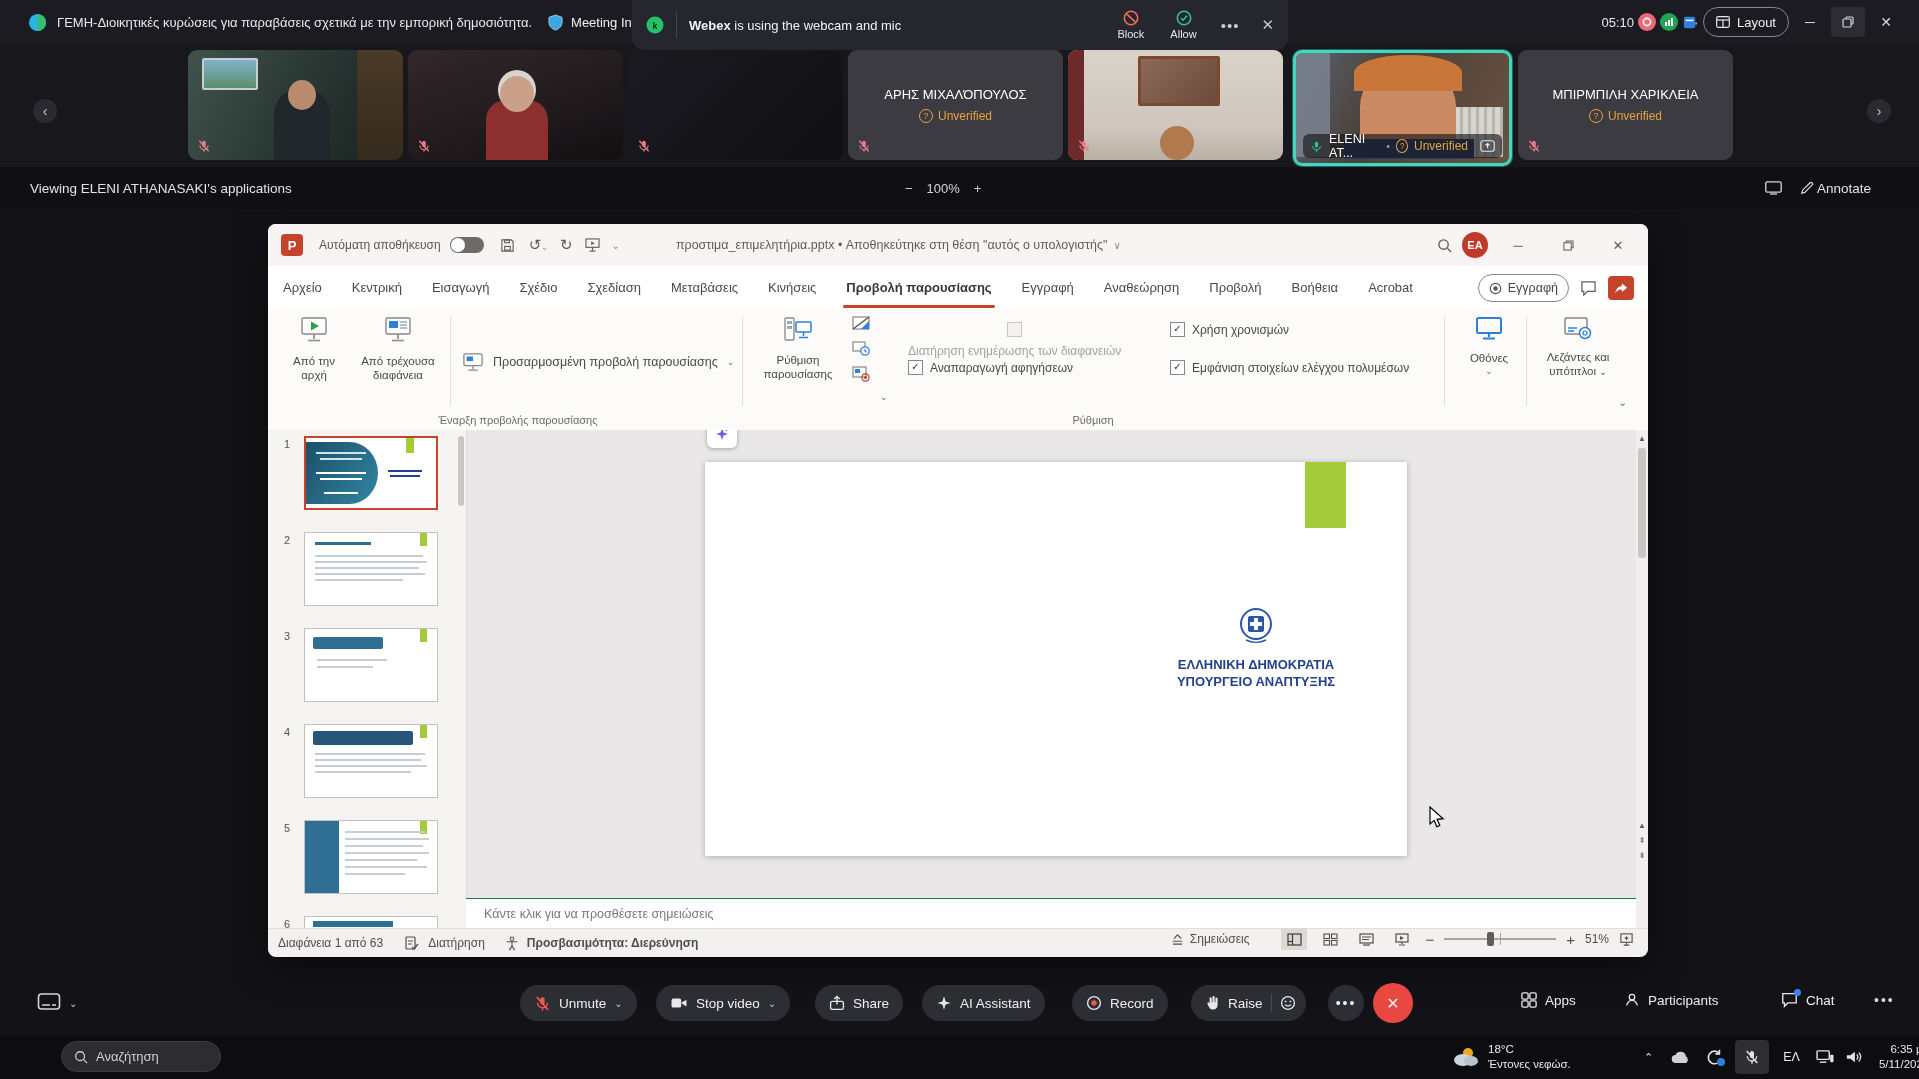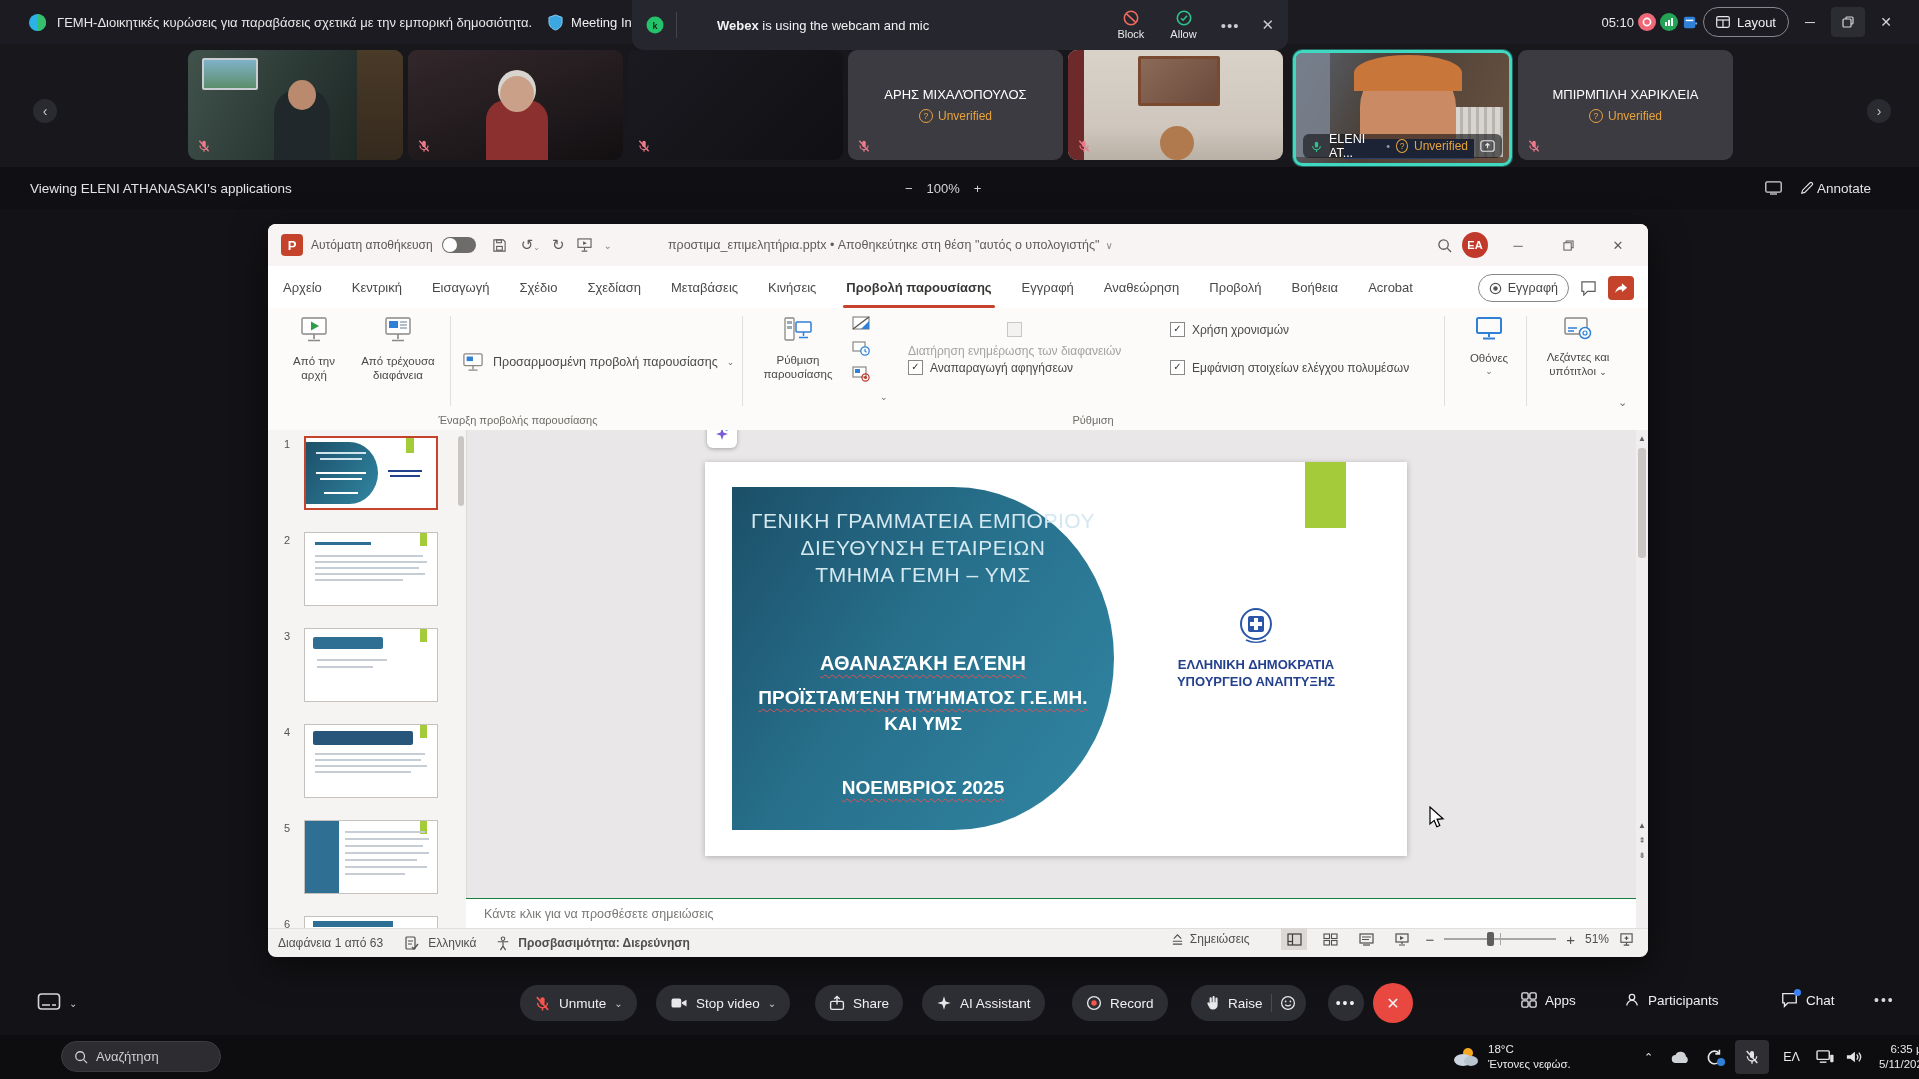--- a/index.html
+++ b/index.html
@@ -8,21 +8,21 @@
   .flex{display:flex;align-items:center;}
   .ic{display:inline-flex;align-items:center;justify-content:center;flex:0 0 auto;}
   svg{display:block;}
 
   
   #topbar{left:0;top:0;width:1919px;height:44px;background:#1b1b21;}
   .tb-title{font-size:13px;color:#e8e8ea;}
   .tb-mi{font-size:13px;color:#f0f0f2;}
   #notif{left:632px;top:0;width:656px;height:50px;background:#26262e;border-radius:0 0 12px 12px;
     display:flex;align-items:center;padding:0 14px;box-sizing:border-box;z-index:5;}
-  .notif-txt{font-size:13px;color:#f2f2f4;margin-left:28px;}
+  .notif-txt{font-size:13px;color:#f2f2f4;}
   .nbtn{display:flex;flex-direction:column;align-items:center;gap:2px;font-size:11px;color:#e8e8ea;cursor:pointer;}
   #timer{font-size:13px;color:#e8e8ea;}
   .layout-pill{border:1px solid #87878f;border-radius:15px;height:28px;padding:0 12px;display:flex;align-items:center;gap:7px;
     font-size:13px;color:#f0f0f2;}
   .winbtn{width:34px;height:30px;display:flex;align-items:center;justify-content:center;color:#d6d6da;font-size:14px;}
 
   
   #strip{left:0;top:44px;width:1919px;height:123px;background:#17171c;}
   .vtile{position:absolute;top:6px;height:110px;border-radius:9px;overflow:hidden;background:#3b3b41;}
   .vname{font-size:13px;color:#fff;text-align:center;}
@@ -355,21 +355,21 @@
       </span>
       <span class="vb-txt">Annotate</span>
     </span>
   </div>
 </div>
 
 <div id="ppt" class="abs">
 
   <div id="ppt-titlebar" class="abs flex">
     <span class="ic" style="margin-left:13px;width:22px;height:22px;background:#c4432a;border-radius:4px;color:#fff;font-size:13px;font-weight:bold">P</span>
-    <span class="qat" style="margin-left:8px">Αυτόματη αποθήκευση</span>
+    <span class="qat" style="margin-left:16px">Αυτόματη αποθήκευση</span>
     <span class="toggle" style="margin-left:9px">
         <span class="knob"></span>
       </span>
     <span class="ic" style="margin-left:16px;color:#5f5d5b">
       <svg width="15" height="15" viewBox="0 0 16 16">
           <path d="M2 2h10l2 2v10H2z" fill="none" stroke="currentColor" stroke-width="1.2"></path>
           <rect x="5" y="9" width="6" height="4" fill="none" stroke="currentColor" stroke-width="1.2"></rect>
           <rect x="5" y="2" width="5" height="3" fill="none" stroke="currentColor" stroke-width="1.2"></rect>
         </svg>
     </span>
@@ -635,31 +635,20 @@
     <div class="abs" style="left:439px;top:-10px;width:30px;height:28px;background:#fff;border-radius:6px;box-shadow:0 1px 4px rgba(0,0,0,.3);display:flex;align-items:center;justify-content:center">
       <span>
         <svg width="16" height="16" viewBox="0 0 24 24">
             <path d="M12 3l2.2 6.8L21 12l-6.8 2.2L12 21l-2.2-6.8L3 12l6.8-2.2z" fill="#7a5bd6"></path>
             <circle cx="19" cy="5" r="2" fill="#2f80d6"></circle>
           </svg>
       </span>
     </div>
 
     <div id="slide">
-      <div id="teal-panel">
-        <div style="padding-top:20px">
-          <div class="sl-title">ΓΕΝΙΚΗ ΓΡΑΜΜΑΤΕΙΑ ΕΜΠΟΡΙΟΥ</div>
-          <div class="sl-title">ΔΙΕΥΘΥΝΣΗ ΕΤΑΙΡΕΙΩΝ</div>
-          <div class="sl-title">ΤΜΗΜΑ ΓΕΜΗ – ΥΜΣ</div>
-        </div>
-        <div class="sl-name wavy" style="margin-top:64px">ΑΘΑΝΑΣΆΚΗ ΕΛΈΝΗ</div>
-        <div class="sl-role" style="margin-top:10px"><span class="wavy">ΠΡΟΪΣΤΑΜΈΝΗ ΤΜΉΜΑΤΟΣ  Γ.Ε.ΜΗ.</span><br>
-          <span>ΚΑΙ ΥΜΣ</span></div>
-        <div class="sl-date wavy" style="margin-top:40px">ΝΟΕΜΒΡΙΟΣ  2025</div>
-      </div>
       <div class="abs" style="left:600px;top:0;width:41px;height:66px;background:#a4cc3a"></div>
       <div class="abs" style="left:451px;top:144px;width:200px;text-align:center">
         <span class="ic" style="width:100%">
           <svg width="36" height="40" viewBox="0 0 36 40">
               <circle cx="18" cy="18" r="15" fill="none" stroke="#2a56a8" stroke-width="2"></circle>
               <rect x="10" y="10" width="16" height="16" rx="2" fill="#2a56a8"></rect>
               <rect x="16" y="12" width="4" height="12" fill="#fff"></rect>
               <rect x="12" y="16" width="12" height="4" fill="#fff"></rect>
               <path d="M8 34c6 3 14 3 20 0" stroke="#2a56a8" stroke-width="1.6" fill="none"></path>
             </svg>
@@ -686,21 +675,21 @@
 
   <div id="ppt-status" class="abs flex">
     <span class="sb-item" style="margin-left:10px">Διαφάνεια 1 από 63</span>
     <span class="ic" style="margin-left:22px">
       <svg width="14" height="15" viewBox="0 0 14 15">
           <rect x="1" y="1" width="9" height="12" rx="1" fill="none" stroke="#514f4d" stroke-width="1.2"></rect>
           <path d="M3 5h5M3 8h4" stroke="#514f4d" stroke-width="1"></path>
           <path d="M7 11l2 2 4-5" fill="none" stroke="#514f4d" stroke-width="1.4"></path>
         </svg>
     </span>
-    <span class="sb-item" style="margin-left:9px">Ελληνικά</span>
+    <span class="sb-item" style="margin-left:9px">Διατήρηση</span>
     <span class="ic" style="margin-left:20px">
       <svg width="14" height="15" viewBox="0 0 16 17">
           <circle cx="8" cy="3" r="2" fill="none" stroke="#514f4d" stroke-width="1.2"></circle>
           <path d="M2 6.5h12M8 6.5v5M8 11.5l-3 4.5M8 11.5l3 4.5" stroke="#514f4d" stroke-width="1.3" fill="none"></path>
         </svg>
     </span>
     <span class="sb-item" style="margin-left:8px;font-weight:bold">Προσβασιμότητα: Διερεύνηση</span>
 
     <div class="abs flex" style="right:14px;top:0;height:20px;gap:10px">
       <span class="sb-item">

